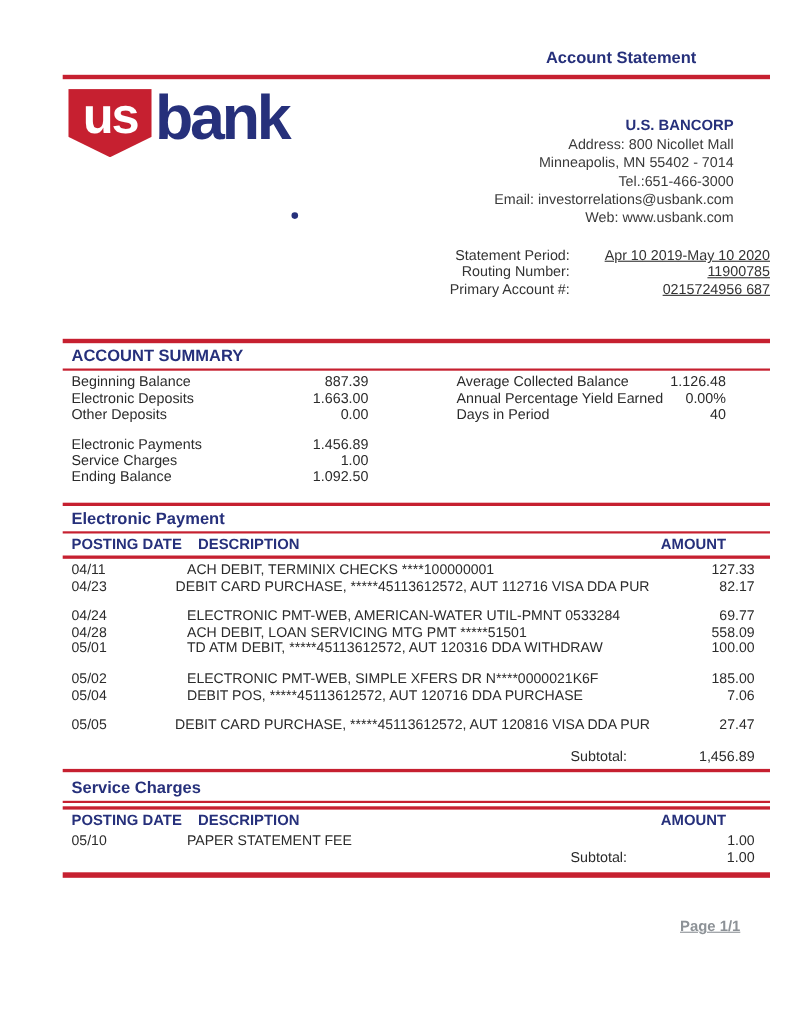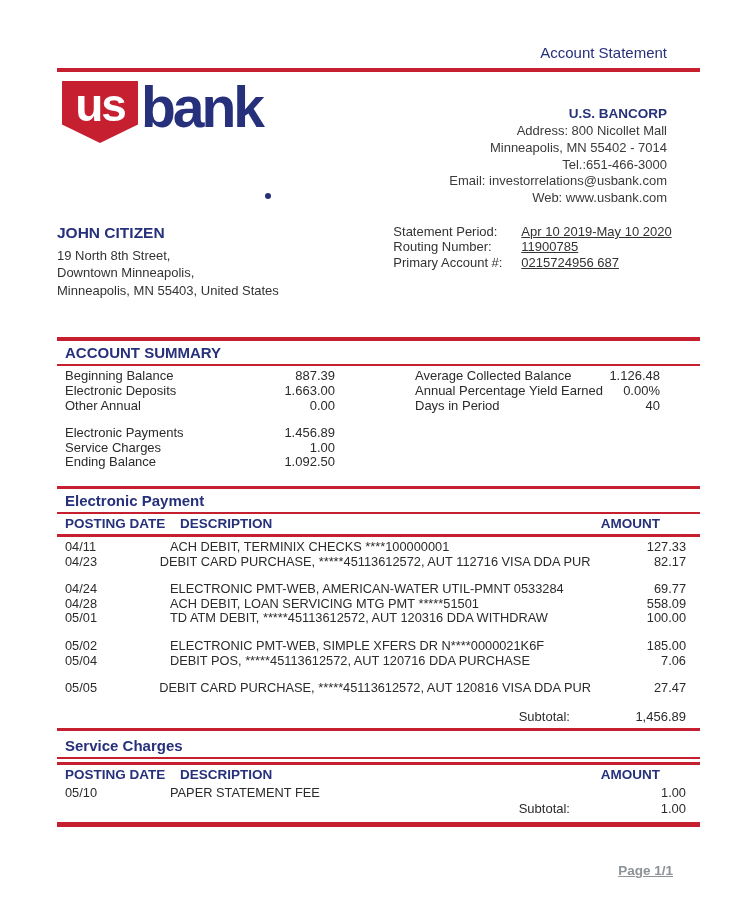--- a/index.html
+++ b/index.html
@@ -4,21 +4,21 @@
 <style>
   * { margin:0; padding:0; box-sizing:border-box; }
   html,body { background:#ffffff; }
   .page {
     width:729px; height:918px; background:#fff; position:relative; overflow:hidden;
     font-family:"Liberation Sans", sans-serif; color:#2d2d2d; padding-top:44px;
   }
   .rule { margin-left:57px; margin-right:29px; background:var(--red,#C62030); }
   .rule-2{height:2px;} .rule-3{height:3px;} .rule-4{height:4px;} .rule-5{height:5px;}
 
-  .doc-title { text-align:right; padding-right:62px; font-size:15px; font-weight:normal;
+  .doc-title { text-align:right; padding-right:96px; font-size:15px; font-weight:bold;
     color:var(--navy,#26307B); margin-bottom:7px; }
 
   .brand-row { display:flex; justify-content:space-between; margin:7px 29px 0 57px; }
   .logo { display:flex; align-items:flex-start; margin-left:5px; margin-top:2px; }
   .shield { width:76px; height:62px; background:var(--red,#C62030); color:#fff;
     display:flex; align-items:center; justify-content:center;
     clip-path: polygon(0 0, 100% 0, 100% 70%, 50% 100%, 0 70%);
     font-weight:bold; font-size:46px; letter-spacing:-2px; padding-bottom:14px; }
   .wordmark { color:var(--navy,#26307B); font-weight:bold; font-size:57px; line-height:52px;
     letter-spacing:-3px; margin-left:3px; }
@@ -26,21 +26,21 @@
     align-self:flex-end; margin:0 0 8px 3px; }
   .bank-info { text-align:right; padding-top:26px; padding-right:33px; font-size:13px;
     color:#3a3a3a; line-height:16.8px; }
   .bank-name { font-weight:bold; color:var(--navy,#26307B); font-size:13.5px; line-height:18px; }
 
   .parties-row { display:flex; margin:17px 29px 0 57px; }
   .customer { width:340px; }
   .customer-name { font-size:15.5px; font-weight:bold; color:var(--navy,#26307B); margin-bottom:5px; }
   .cust-line { font-size:13px; line-height:17.5px; color:#333; }
   .stmt-info { margin-left:auto; width:310px; font-size:13px; line-height:15.5px; color:#333; }
-  .stmt-row { display:flex; }
+  .stmt-row { display:flex;text-align:right; }
   .stmt-lab { width:128px; }
   .stmt-val { flex:1;text-decoration:underline; }
 
   .summary-section { margin-top:38px; }
   .sec-title { font-size:15px; font-weight:bold; color:var(--navy,#26307B);
     padding:3px 8px 3px; margin-left:57px; margin-right:29px; }
   .summary-cols { display:flex; justify-content:space-between;
     margin:3px 29px 0 57px; padding:0 8px; }
   .sum-col-left { width:270px; }
   .sum-col-right { width:245px; margin-right:32px; }
@@ -92,28 +92,20 @@
           <div class="bank-line">Address: 800 Nicollet Mall</div>
           <div class="bank-line">Minneapolis, MN 55402 - 7014</div>
           <div class="bank-line">Tel.:651-466-3000</div>
           <div class="bank-line">Email: investorrelations@usbank.com</div>
           <div class="bank-line">Web: www.usbank.com</div>
         </div>
     </div>
   </div>
 
   <div class="parties-row">
-    <div class="customer">
-      <div class="customer-name">JOHN CITIZEN</div>
-      <div id="customer-lines">
-          <div class="cust-line">19 North 8th Street,</div>
-          <div class="cust-line">Downtown Minneapolis,</div>
-          <div class="cust-line">Minneapolis, MN 55403, United States</div>
-        </div>
-    </div>
     <div class="stmt-info" id="stmt-info">
         <div class="stmt-row">
           <div class="stmt-lab" style="display: inline-block;">Statement Period:</div>
           <div class="stmt-val">Apr 10 2019-May 10 2020</div>
         </div>
         <div class="stmt-row">
           <div class="stmt-lab" style="display: inline-block;">Routing Number:</div>
           <div class="stmt-val">11900785</div>
         </div>
         <div class="stmt-row">
@@ -131,21 +123,21 @@
       <div class="sum-col-left" id="sum-left">
           <div class="sum-row">
             <div class="lab">Beginning Balance</div>
             <div class="val">887.39</div>
           </div>
           <div class="sum-row">
             <div class="lab">Electronic Deposits</div>
             <div class="val">1.663.00</div>
           </div>
           <div class="sum-row">
-            <div class="lab">Other Annual</div>
+            <div class="lab">Other Deposits</div>
             <div class="val">0.00</div>
           </div>
           <div class="sum-spacer"></div>
           <div class="sum-row">
             <div class="lab">Electronic Payments</div>
             <div class="val">1.456.89</div>
           </div>
           <div class="sum-row">
             <div class="lab">Service Charges</div>
             <div class="val">1.00</div>

